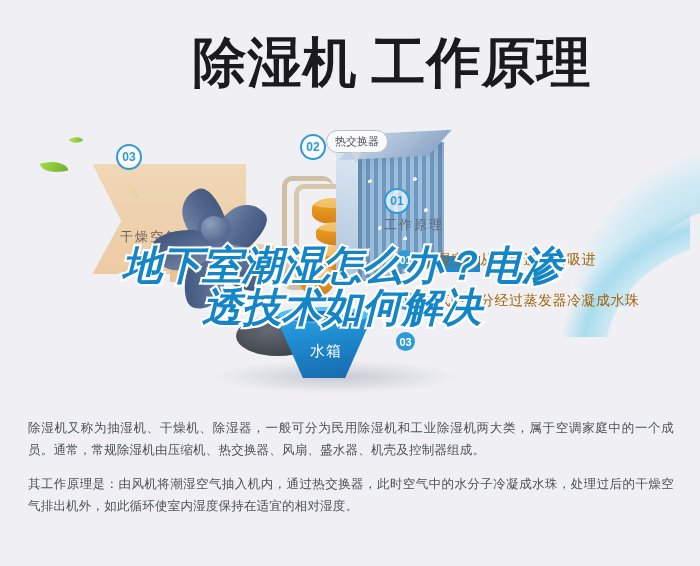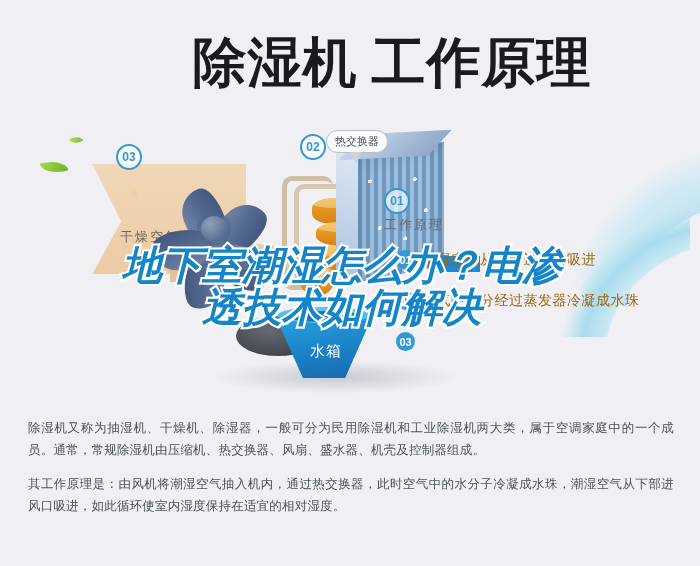--- a/index.html
+++ b/index.html
@@ -275,16 +275,16 @@
     </div>
   </div>
 
   <div class="overlay">
     <span class="line">地下室潮湿怎么办？电渗</span>
     <span class="line">透技术如何解决</span>
   </div>
 
   <div class="copy">
     <p>除湿机又称为抽湿机、干燥机、除湿器，一般可分为民用除湿机和工业除湿机两大类，属于空调家庭中的一个成员。通常，常规除湿机由压缩机、热交换器、风扇、盛水器、机壳及控制器组成。</p>
-    <p>其工作原理是：由风机将潮湿空气抽入机内，通过热交换器，此时空气中的水分子冷凝成水珠，潮湿空气从下部进风口吸进，如此循环使室内湿度保持在适宜的相对湿度。</p>
+    <p>其工作原理是：由风机将潮湿空气抽入机内，通过热交换器，此时空气中的水分子冷凝成水珠，处理过后的干燥空气排出机外，如此循环使室内湿度保持在适宜的相对湿度。</p>
   </div>
 
 </div>
 
 </body></html>

